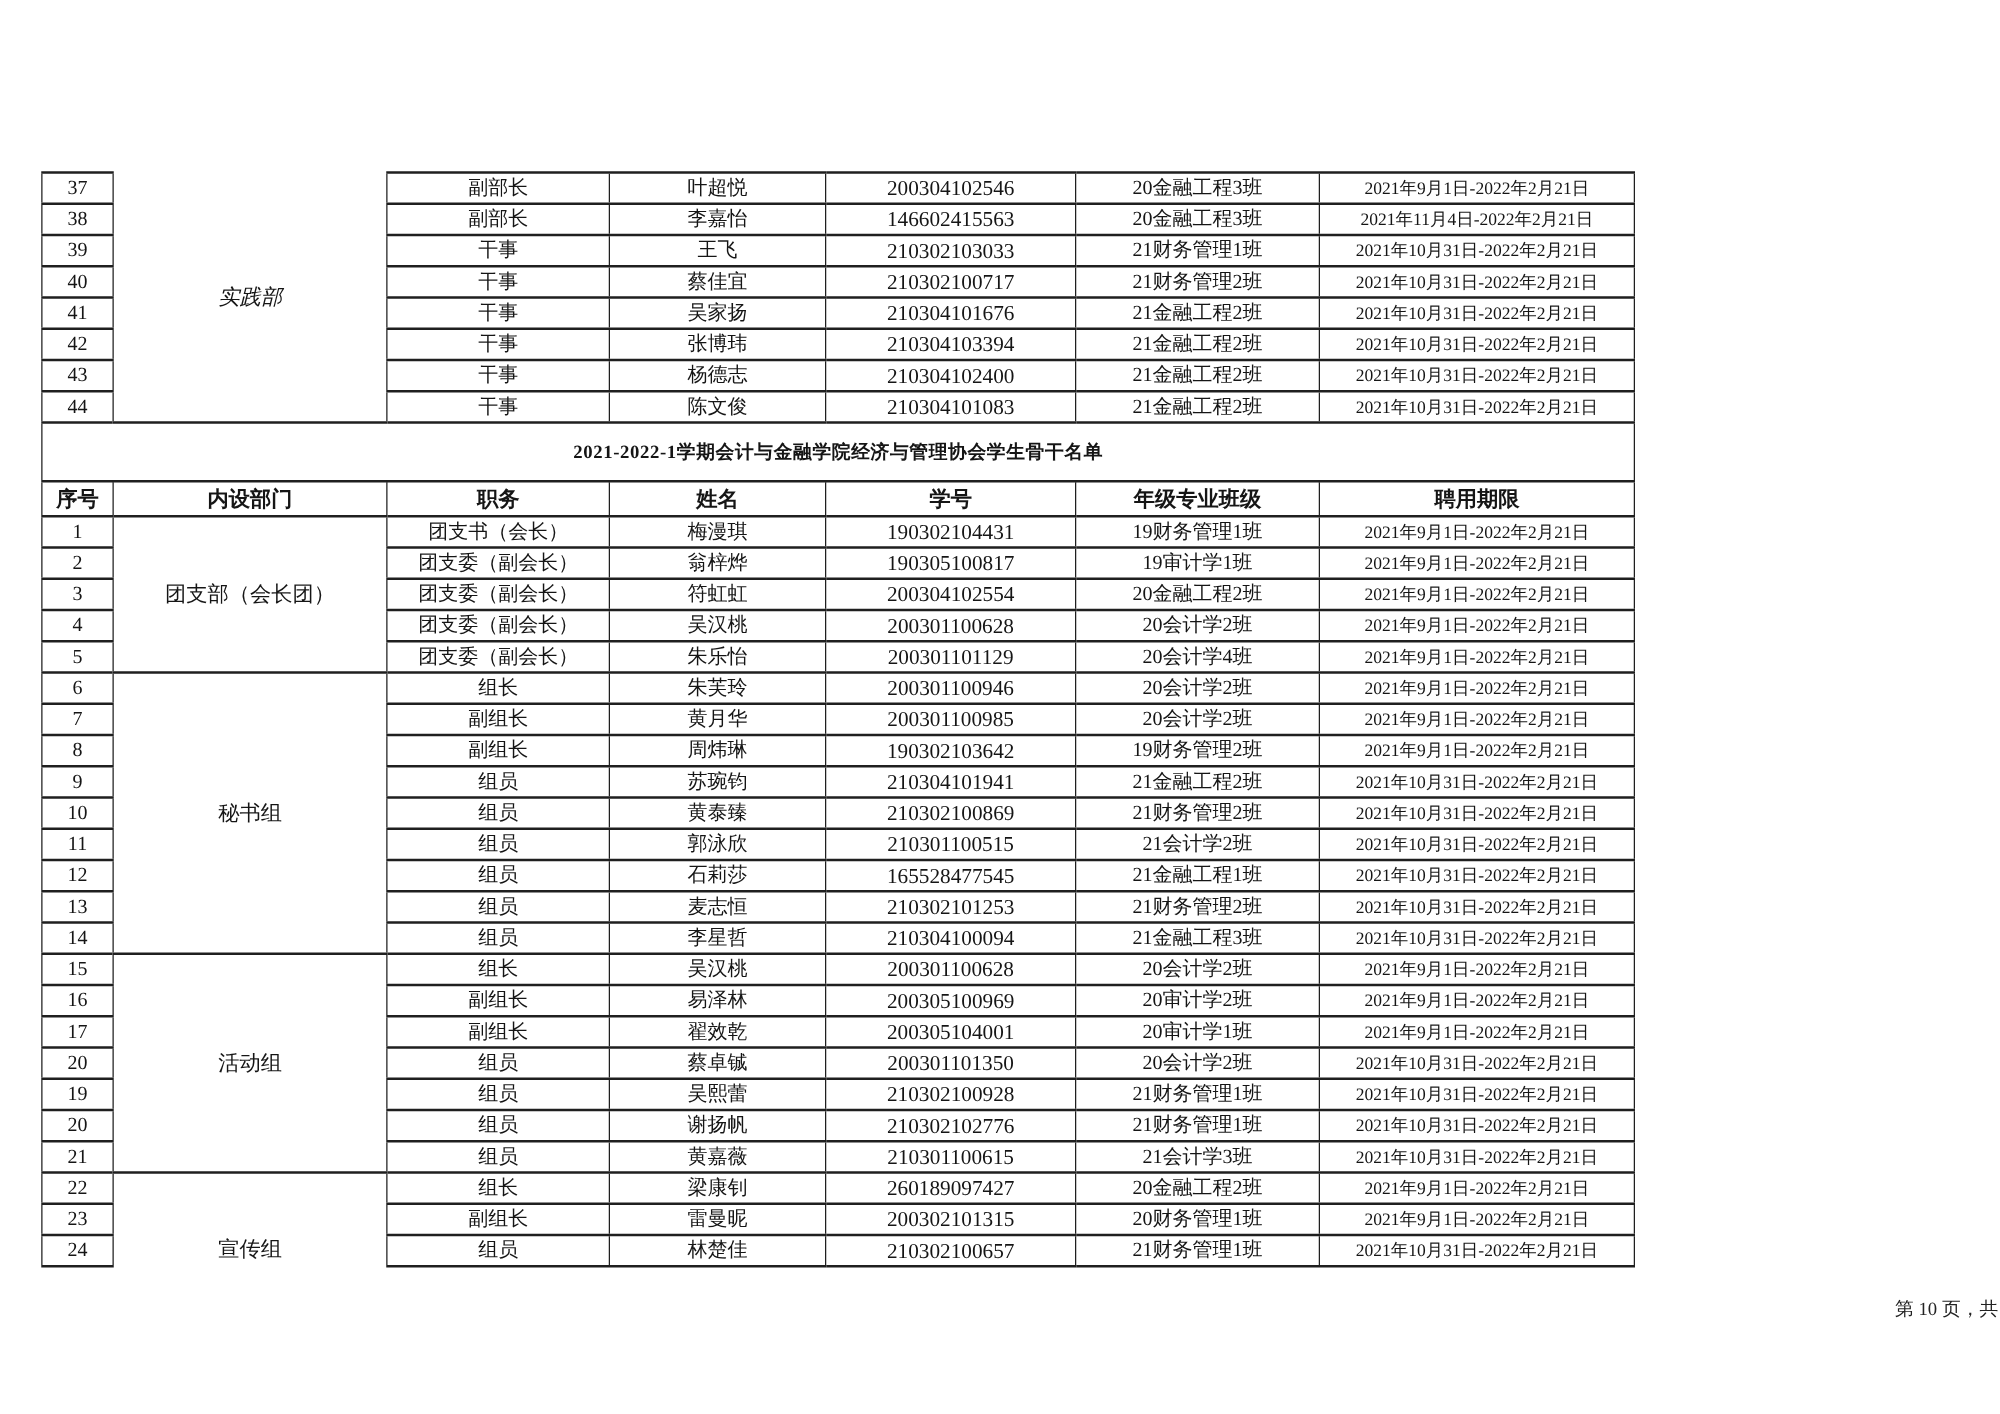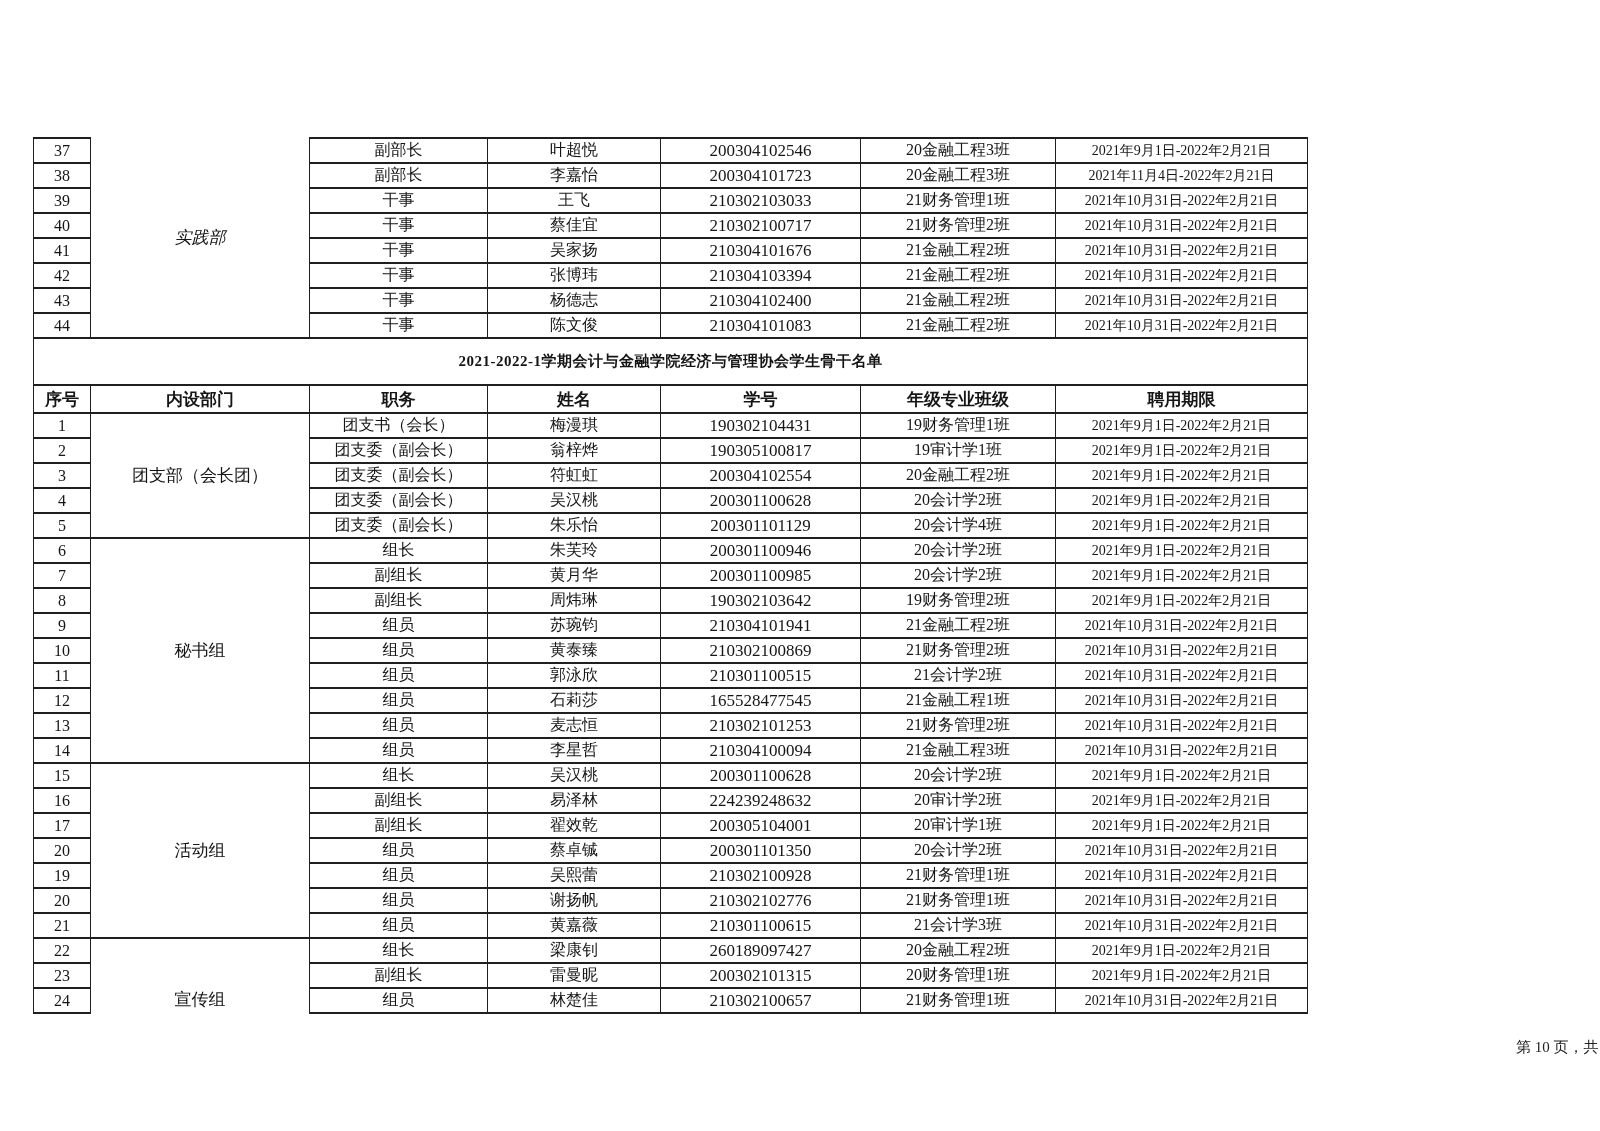--- a/index.html
+++ b/index.html
@@ -57,21 +57,21 @@
         <td class="pos">副部长</td>
         <td class="name">叶超悦</td>
         <td class="id">200304102546</td>
         <td class="cls">20金融工程3班</td>
         <td class="term">2021年9月1日-2022年2月21日</td>
       </tr>
       <tr class="data-row">
         <td class="no">38</td>
         <td class="pos">副部长</td>
         <td class="name">李嘉怡</td>
-        <td class="id">200304101723</td>
+        <td class="id">146602415563</td>
         <td class="cls">20金融工程3班</td>
         <td class="term">2021年11月4日-2022年2月21日</td>
       </tr>
       <tr class="data-row">
         <td class="no">39</td>
         <td class="pos">干事</td>
         <td class="name">王飞</td>
         <td class="id">210302103033</td>
         <td class="cls">21财务管理1班</td>
         <td class="term">2021年10月31日-2022年2月21日</td>
@@ -252,21 +252,21 @@
         <td class="pos">组长</td>
         <td class="name">吴汉桃</td>
         <td class="id">200301100628</td>
         <td class="cls">20会计学2班</td>
         <td class="term">2021年9月1日-2022年2月21日</td>
       </tr>
       <tr class="data-row">
         <td class="no">16</td>
         <td class="pos">副组长</td>
         <td class="name">易泽林</td>
-        <td class="id">224239248632</td>
+        <td class="id">200305100969</td>
         <td class="cls">20审计学2班</td>
         <td class="term">2021年9月1日-2022年2月21日</td>
       </tr>
       <tr class="data-row">
         <td class="no">17</td>
         <td class="pos">副组长</td>
         <td class="name">翟效乾</td>
         <td class="id">200305104001</td>
         <td class="cls">20审计学1班</td>
         <td class="term">2021年9月1日-2022年2月21日</td>

